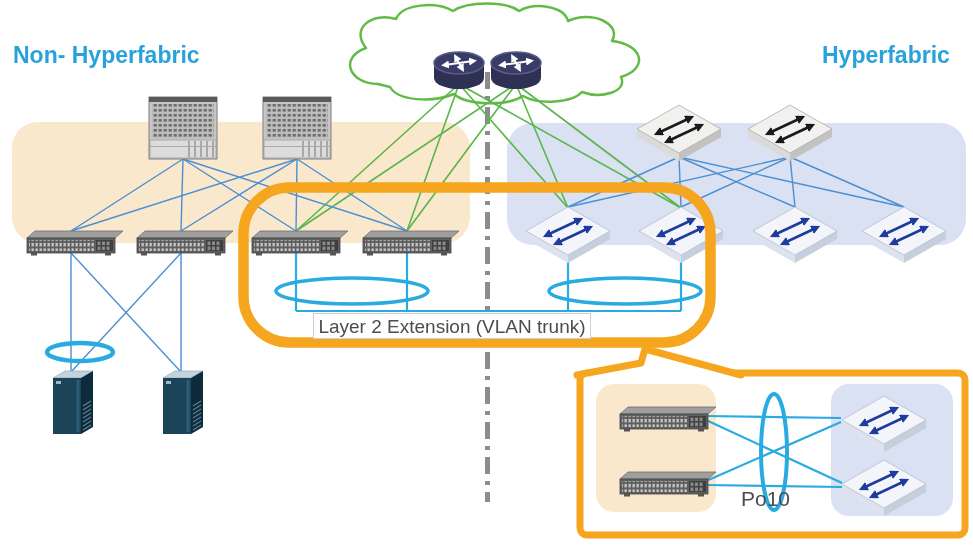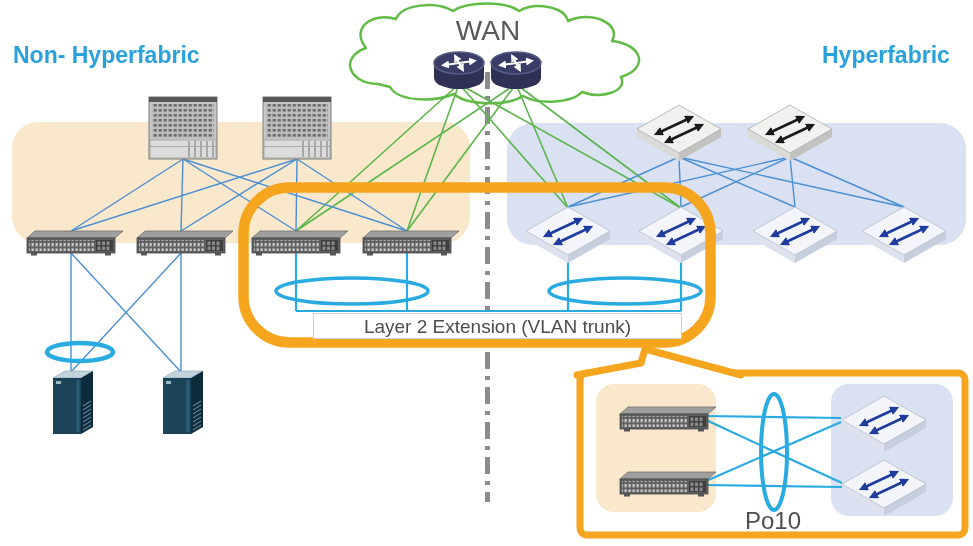--- a/index.html
+++ b/index.html
@@ -3,24 +3,24 @@
 <meta charset="utf-8">
 <style>
   html,body{margin:0;padding:0;background:#fff;}
   .stage{position:relative;width:973px;height:546px;background:#ffffff;overflow:hidden;
          font-family:"Liberation Sans",sans-serif;}
   svg{position:absolute;left:0;top:0;}
   .lbl{position:absolute;white-space:nowrap;}
   #lbl-left{left:13px;top:42px;font-size:23px;font-weight:700;color:var(--zone_label_blue);}
   #lbl-right{left:822px;top:42px;font-size:23px;font-weight:700;color:var(--zone_label_blue);}
   #lbl-wan{left:450px;top:15px;width:76px;text-align:center;font-size:28px;color:var(--text_wan);}
-  #lbl-l2{left:313px;top:313px;width:369px;height:26px;line-height:26px;text-align:center;
+  #lbl-l2{left:313px;top:313px;width:278px;height:26px;line-height:26px;text-align:center;
           font-size:19px;color:var(--text_dark);background:#ffffff;border:1px solid #CFCFCF;
           box-sizing:border-box;}
-  #lbl-po10{left:741px;top:507px;width:64px;text-align:center;font-size:24px;color:var(--text_dark);}
+  #lbl-po10{left:741px;top:487px;width:64px;text-align:left;font-size:21px;color:var(--text_dark);}
   .edge-green{stroke:var(--link_green);stroke-width:1.6;fill:none;}
   .edge-blue{stroke:var(--link_blue);stroke-width:1.4;fill:none;}
   .edge-cyan{stroke:var(--link_cyan);stroke-width:2.2;fill:none;}
   .pc{stroke:var(--link_cyan);fill:none;}
   .region-peach{fill:var(--peach_region);}
   .region-blue{fill:var(--blue_region);}
   .orange-stroke{stroke:var(--highlight_orange);fill:none;}
 </style>
 </head>
 <body>
@@ -219,17 +219,16 @@
           <use href="#d-rackswitch" transform="translate(664,418)"></use>
           <use href="#d-rackswitch" transform="translate(664,483)"></use>
           <use href="#d-leaf" transform="translate(884,420)"></use>
           <use href="#d-leaf" transform="translate(884,484)"></use>
         </g>
   </g>
 </svg>
 
 <div class="lbl" id="lbl-right">Hyperfabric</div>
 <div class="lbl" id="lbl-left">Non- Hyperfabric</div>
-<div class="lbl" id="lbl-wan">WAN</div>
 <div class="lbl" id="lbl-l2">Layer 2 Extension (VLAN trunk)</div>
 <div class="lbl" id="lbl-po10">Po10</div>
 
 </div>
 
 </body></html>

